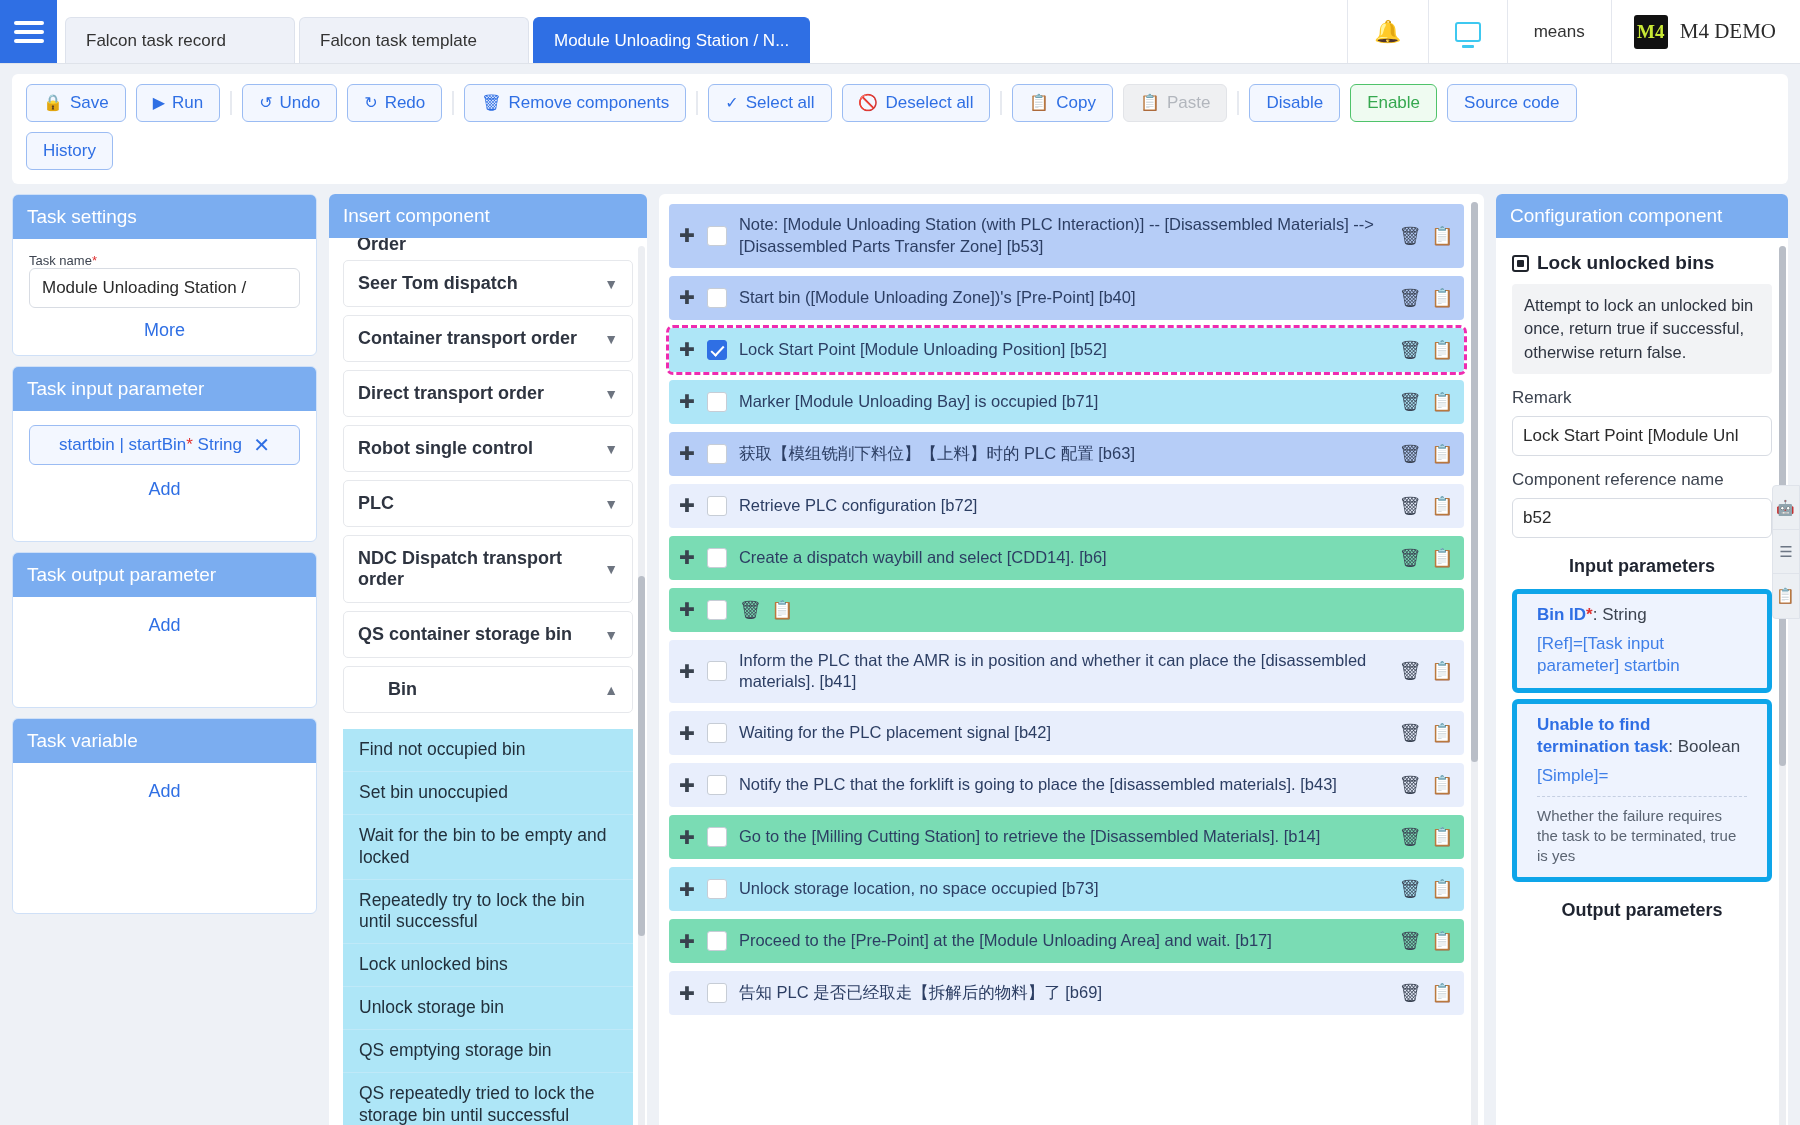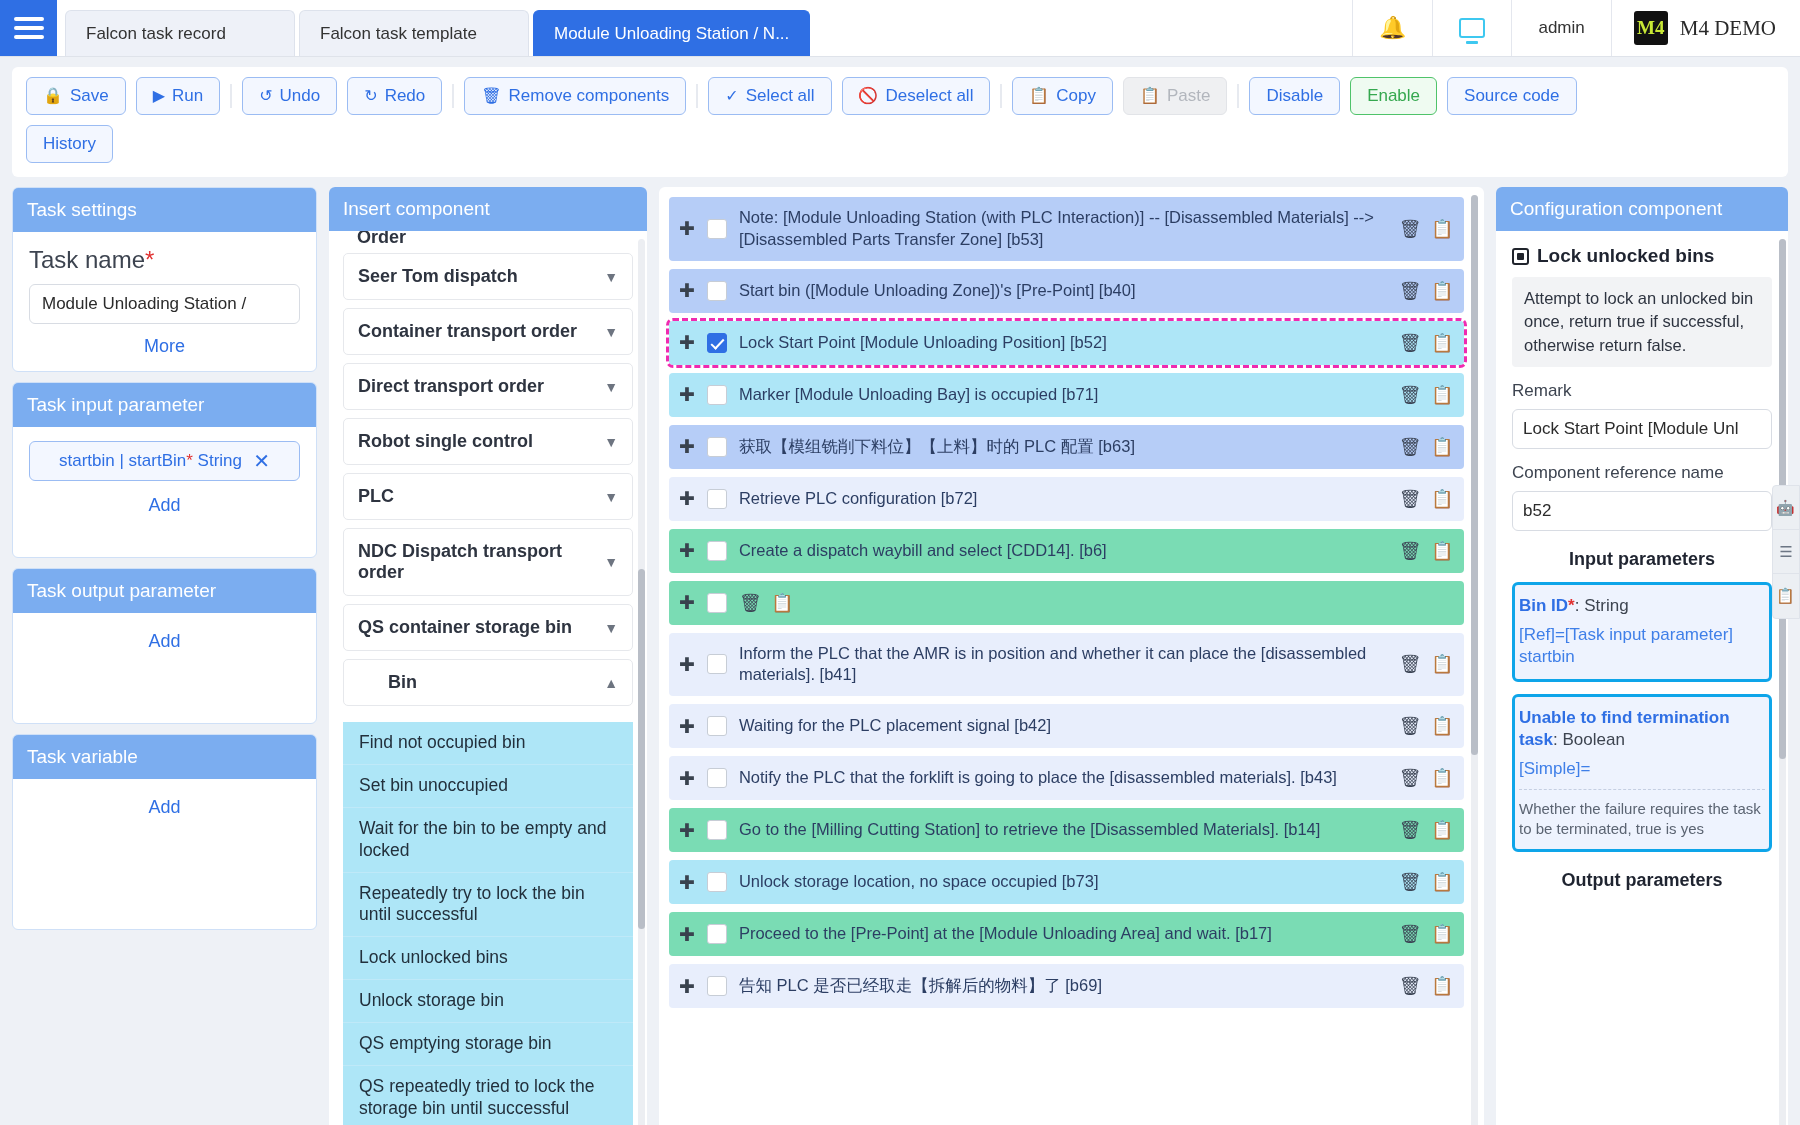--- a/index.html
+++ b/index.html
@@ -4,21 +4,21 @@
 <style>
   * { box-sizing: border-box; margin:0; padding:0; }
   html,body { width:1800px; height:1125px; }
   body {
     font-family: "Liberation Sans", sans-serif;
     background:#eef1f6;
     overflow:hidden;
   }
   
   .topbar{
-    height:57px; background:#ffffff; display:flex; align-items:stretch;
+    height:64px; background:#ffffff; display:flex; align-items:stretch;
     border-bottom:1px solid #dfe3ea;
   }
   .hamburger{
     width:57px; background:#2f6fe4; display:flex; flex-direction:column;
     align-items:center; justify-content:center; gap:5px; cursor:pointer; flex:0 0 57px;
   }
   .hamburger span{ display:block; width:30px; height:4px; background:#fff; border-radius:2px;}
   .tabs{ display:flex; align-items:flex-end; gap:4px; padding-left:8px; flex:1 1 auto; overflow:hidden;}
   .tab{
     height:46px; min-width:230px; max-width:300px; padding:0 20px;
@@ -67,21 +67,21 @@
   .c2{ flex:0 0 318px; }
   .c3{ flex:1 1 auto; }
   .c4{ flex:0 0 292px; }
 
   .card{ background:#fff; border:1px solid #cfe0f7; border-radius:6px; overflow:hidden; }
   .card-hd{
     background:#7badf0; color:#fff; font-size:19px; padding:11px 14px;
   }
   .card-bd{ padding:14px 16px; }
 
-  .lbl{ font-size:24px; color:#3d4450; margin-bottom:10px;}
+  .lbl{ font-size:13px; color:#3d4450; }
   .req{ color:#e03131; }
   .inp{
     width:100%; height:40px; border:1px solid #d8dce3; border-radius:6px;
     padding:0 12px; font-size:17px; color:#2b2b2b; background:#fff;
     font-family:"Liberation Sans", sans-serif;
   }
   .morelink{ display:block; text-align:center; color:#2f6fe4; font-size:18px; margin-top:12px; cursor:pointer;}
   .addlink{ display:block; text-align:center; color:#2f6fe4; font-size:18px; margin:14px 0 0 0; cursor:pointer;}
   .chip{
     display:flex; align-items:center; justify-content:space-between;
@@ -136,22 +136,22 @@
   
   .cfg-bd{ flex:1 1 auto; overflow:hidden; padding:14px 16px 0 16px; position:relative;}
   .cfg-title{ font-size:19px; font-weight:bold; color:#1f2430; display:flex; align-items:center; gap:8px; margin-bottom:10px;}
   .chipico{ width:17px;height:17px;border:2.5px solid #20242c;border-radius:3px; position:relative; display:inline-block;}
   .chipico:after{content:"";position:absolute;inset:3px;background:#20242c;border-radius:1px;}
   .desc{ background:#f2f3f5; border-radius:4px; padding:10px 12px; font-size:16.5px; color:#2e3440; line-height:1.42; margin-bottom:14px;}
   .cfg-lbl{ font-size:17px; color:#3d4450; margin:0 0 8px 0;}
   .cfg-inp{ width:100%; height:40px; border:1px solid #d8dce3; border-radius:6px; padding:0 10px; font-size:17px; color:#2b2b2b; font-family:"Liberation Sans", sans-serif;}
   .sect-title{ text-align:center; font-size:18px; font-weight:bold; color:#1f2430; margin:18px 0 12px 0;}
   .param{
-    border:3px solid #0ea5e9; border-radius:6px; background:#eef3fe;
-    padding:10px 4px; margin-bottom:12px;
+    border:5px solid #0ea5e9; border-radius:6px; background:#eef3fe;
+    padding:10px 20px; margin-bottom:6px;
   }
   .param .pname{ font-size:17px; font-weight:bold; color:#2f6fe4; line-height:1.3;}
   .param .ptype{ font-weight:normal; color:#3d4450;}
   .param .pval{ font-size:17px; color:#3f7fe8; margin-top:7px; line-height:1.3; word-break:break-word;}
   .param .phint{ font-size:15px; color:#5a6personalize; }
   .param .phint{ font-size:15px; color:#5b6472; line-height:1.35; margin-top:9px; padding-top:9px; border-top:1px dashed #c5cfe2;}
 
   
   .edge{
     position:absolute; right:0px; top:485px; width:28px;
@@ -175,21 +175,21 @@
     <div class="tab">Falcon task template</div>
     <div class="tab active">Module Unloading Station / N...</div>
   </div>
   <div class="topright">
     <div class="tr-cell">
       <span class="bell">🔔</span>
     </div>
     <div class="tr-cell">
       <span class="monitor"></span>
     </div>
-    <div class="tr-cell">admin</div>
+    <div class="tr-cell">means</div>
     <div class="brand">
       <span class="brand-logo">M4</span>
       <span class="brand-name">M4 DEMO</span>
     </div>
   </div>
 </div>
 
 <div class="toolwrap">
   <div class="toolrow">
     <div class="tbtn">

